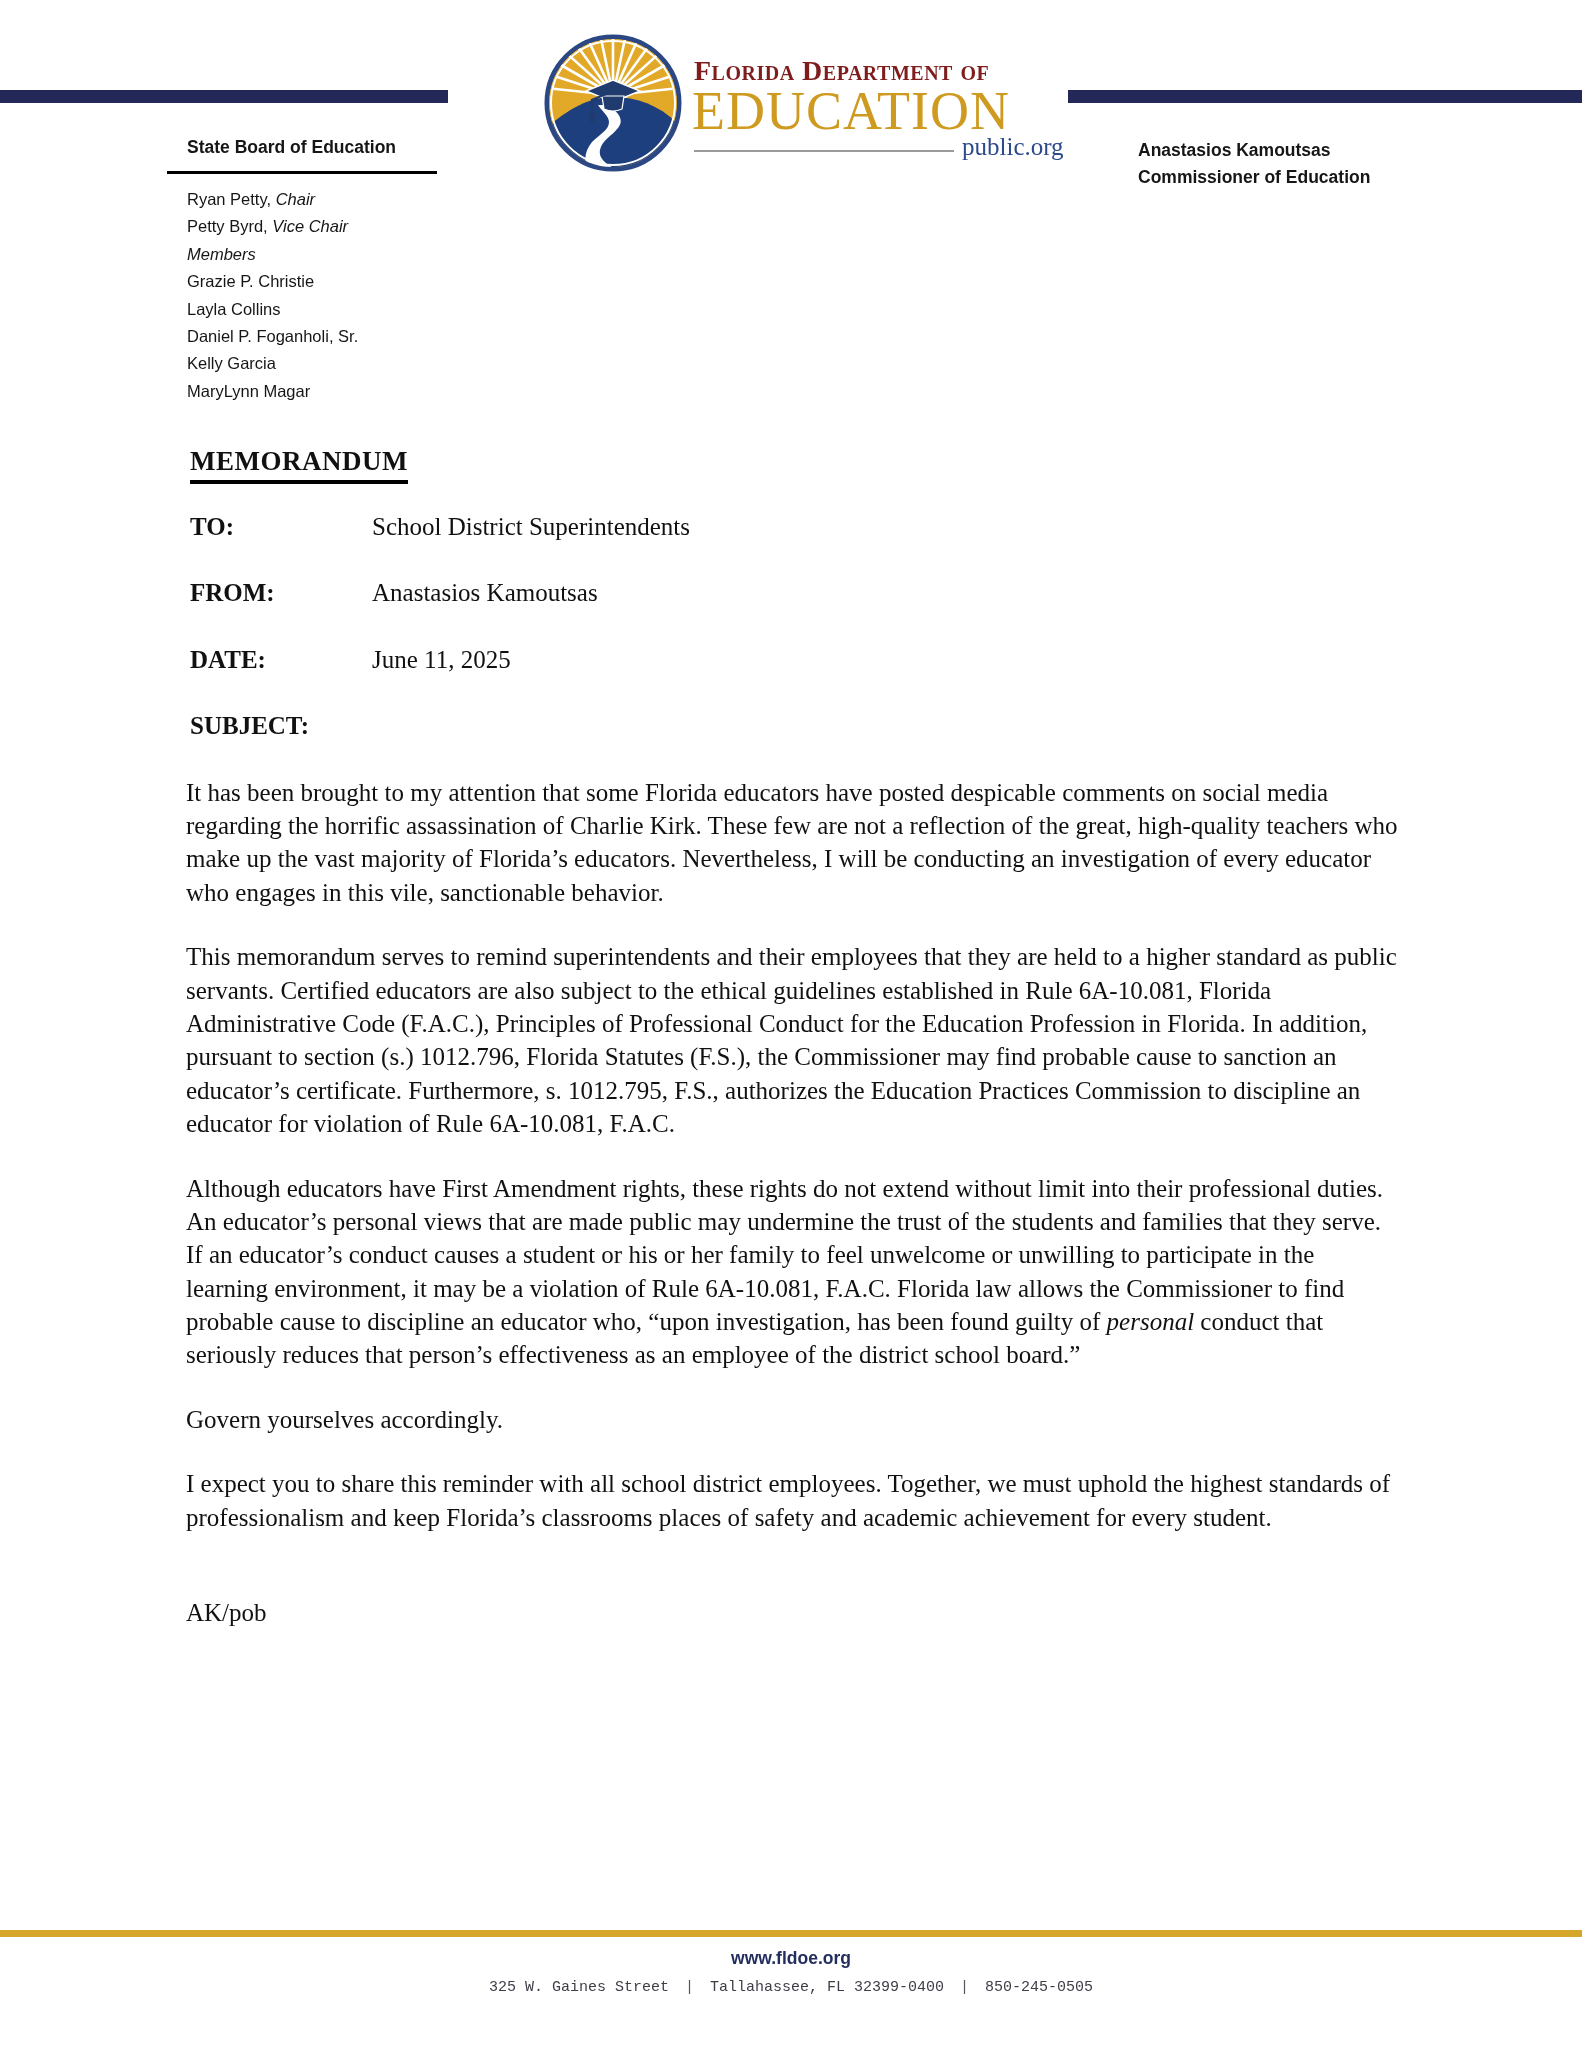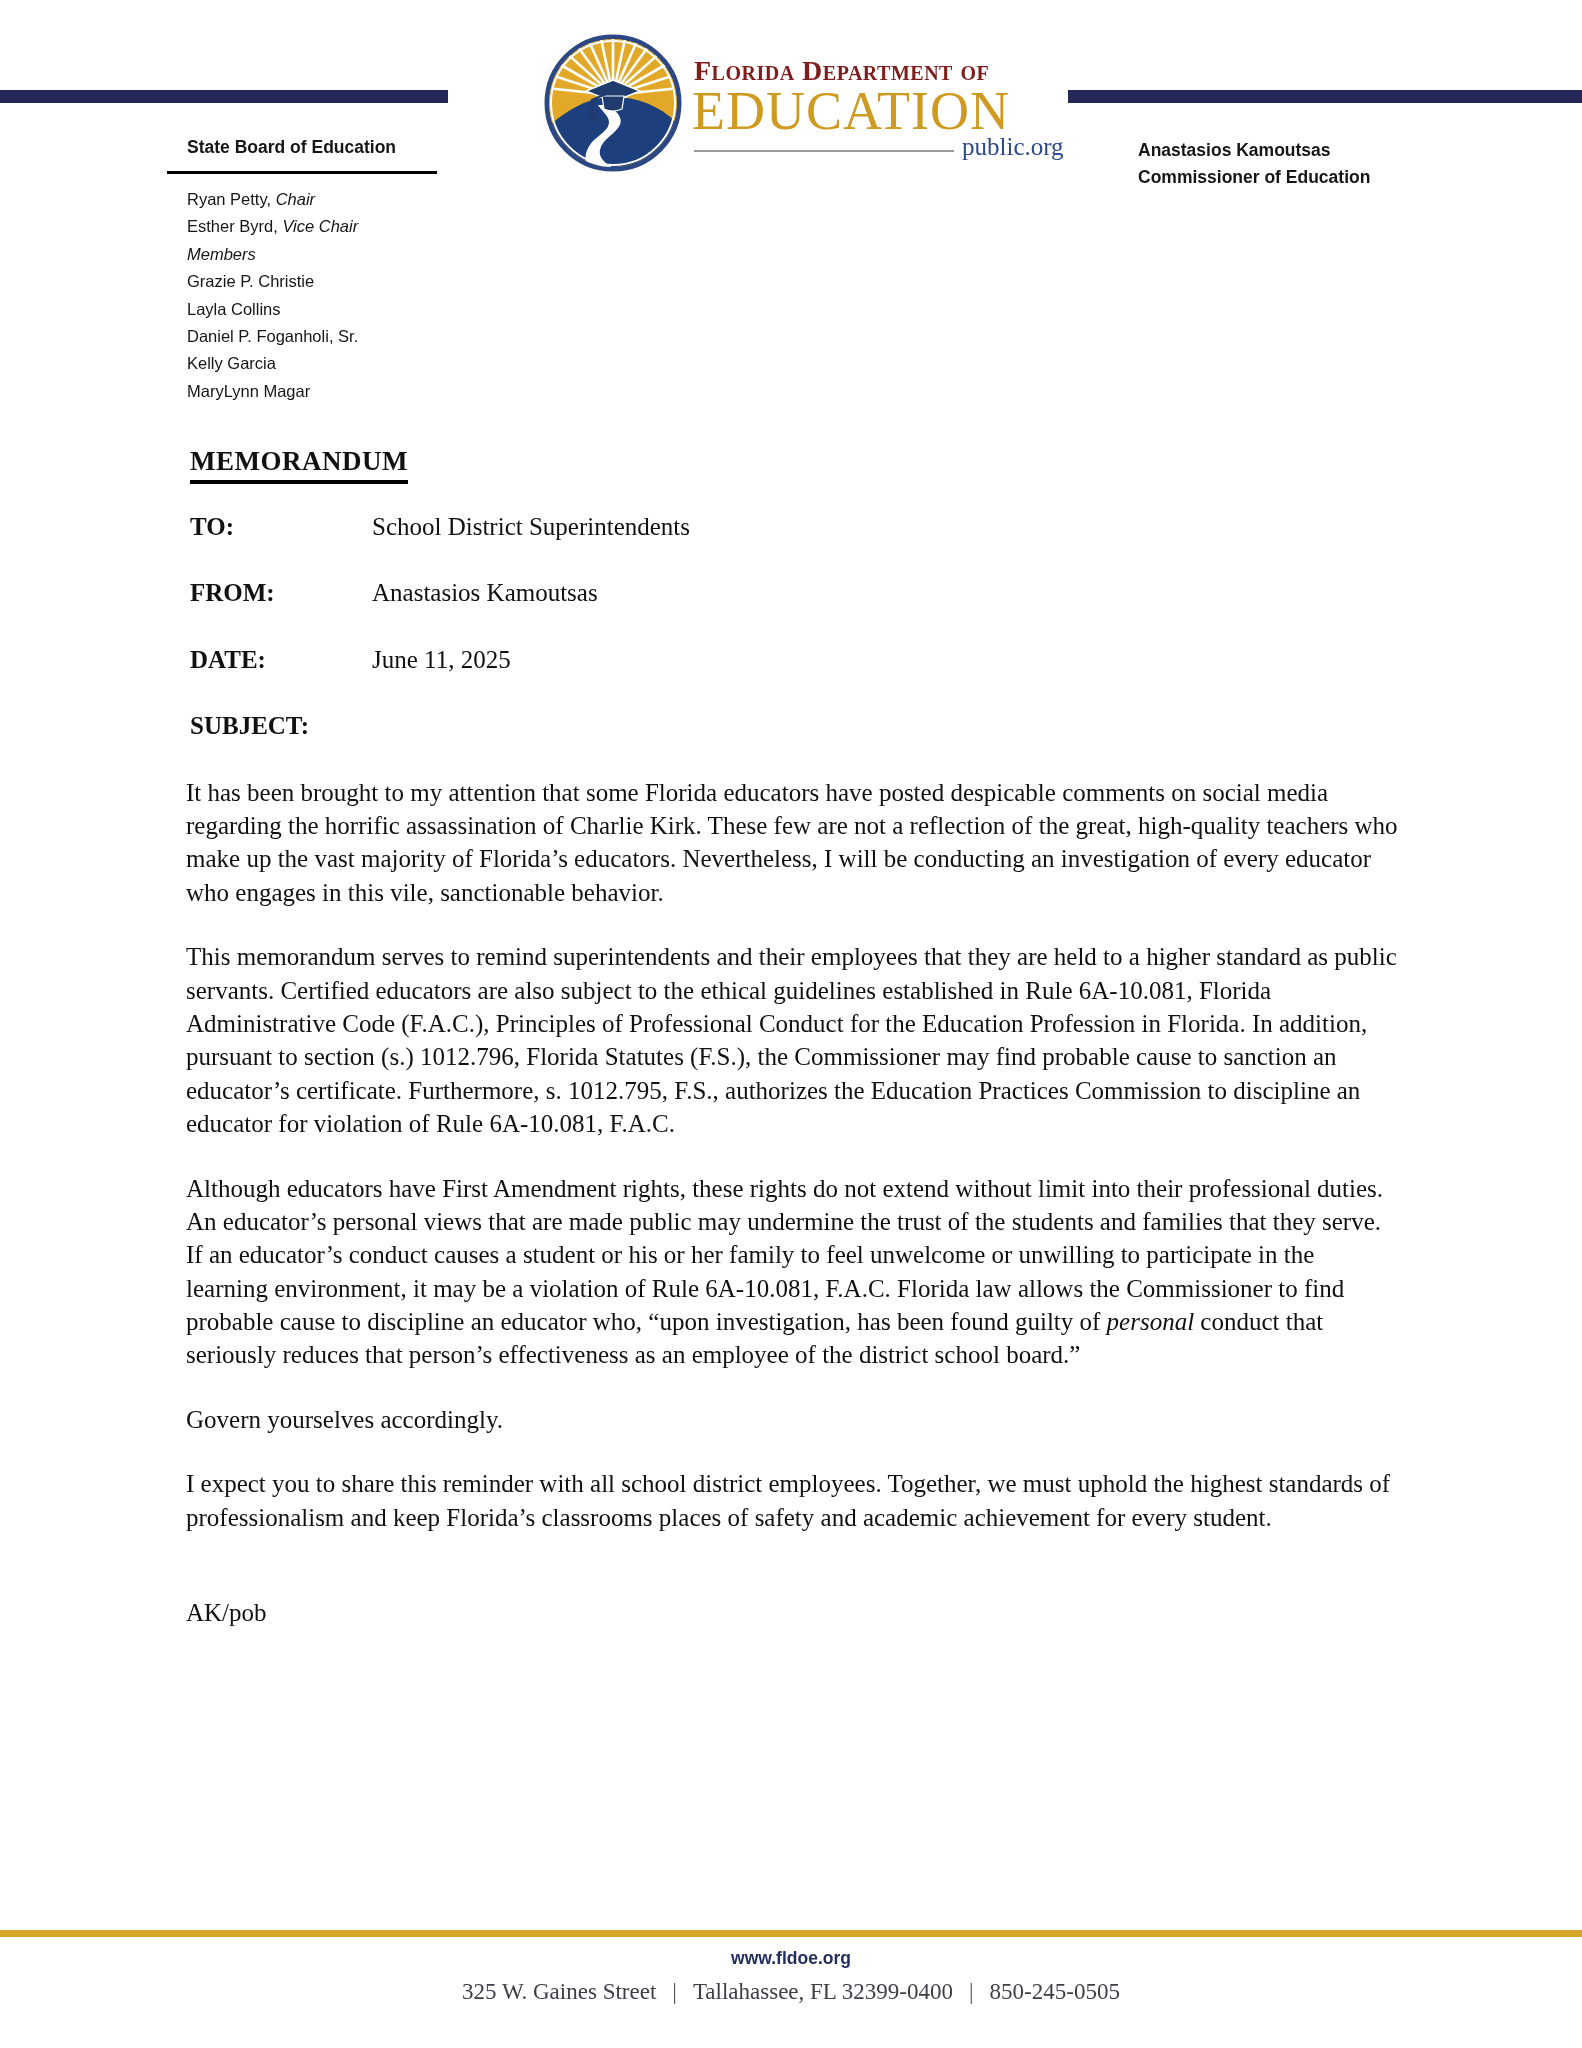--- a/index.html
+++ b/index.html
@@ -69,21 +69,21 @@
   .italic{font-style:italic;}
 
   
   .footer-bar{position:absolute;left:0;top:1930px;width:1582px;height:7px;background:#D4A62A;}
   .footer-site{
     position:absolute;left:0;top:1948px;width:1582px;text-align:center;
     font-family:Liberation Sans, sans-serif;font-size:17.5px;font-weight:bold;color:#232E5E;
   }
   .footer-address{
     position:absolute;left:0;top:1979px;width:1582px;text-align:center;
-    font-family:Liberation Serif, serif;font-size:23px;color:#3E3E48;
+    font-family:Liberation Mono, monospace;font-size:15px;color:#3E3E48;
   }
   .footer-address .sep{margin:0 16px;color:#55555e;}
 </style>
 </head>
 <body>
 
 <div class="page">
 
   <div class="bar left"></div>
   <div class="bar right"></div>
@@ -135,21 +135,21 @@
   <div class="commissioner">
     <div>Anastasios Kamoutsas</div>
     <div>Commissioner of Education</div>
   </div>
 
   <div class="board">
     <div class="board-title">State Board of Education</div>
     <div class="board-rule"></div>
     <div class="board-list">
       <div><span>Ryan Petty, </span><span class="role">Chair</span></div>
-      <div><span>Esther Byrd, </span><span class="role">Vice Chair</span></div>
+      <div><span>Petty Byrd, </span><span class="role">Vice Chair</span></div>
       <div><span></span><span class="role">Members</span></div>
       <div><span>Grazie P. Christie</span><span class="role"></span></div>
       <div><span>Layla Collins</span><span class="role"></span></div>
       <div><span>Daniel P. Foganholi, Sr.</span><span class="role"></span></div>
       <div><span>Kelly Garcia</span><span class="role"></span></div>
       <div><span>MaryLynn Magar</span><span class="role"></span></div>
     </div>
   </div>
 
   <div class="memo">

